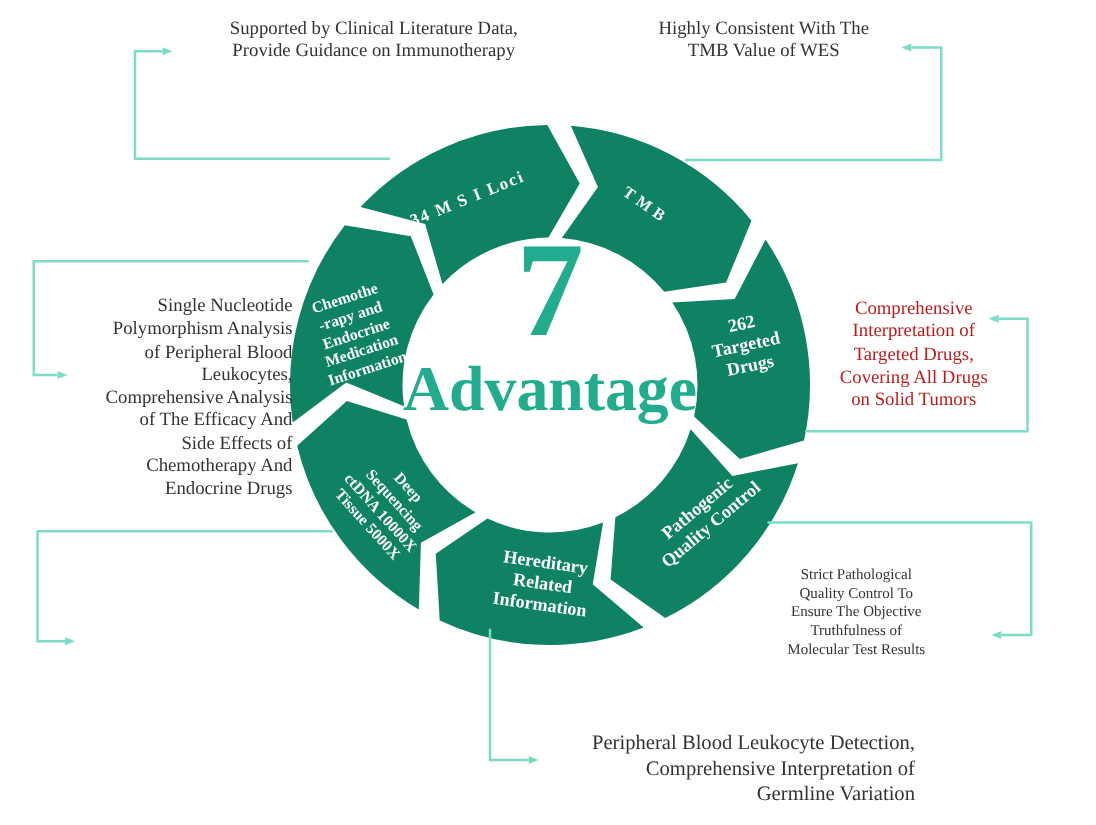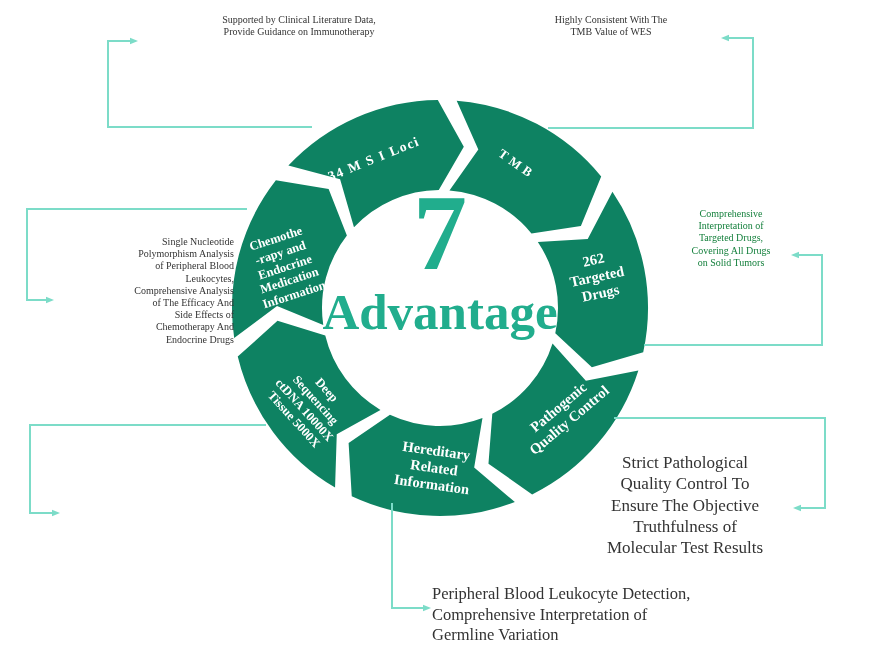--- a/index.html
+++ b/index.html
@@ -14,30 +14,30 @@
   .center-number{font-size:108px;line-height:0.95;font-weight:bold;}
   .center-word{font-size:51px;line-height:1.0;font-weight:bold;margin-top:2px;}
   
   .seg-label{
     position:absolute;z-index:2;color:#fff;font-weight:bold;text-align:center;
     line-height:1.18;white-space:nowrap;transform-origin:center center;
     font-family:"Liberation Serif","DejaVu Serif",serif;
   }
   
   .callout{
-    position:absolute;z-index:4;color:#333333;font-size:10px;line-height:1.22;
+    position:absolute;z-index:4;color:#333333;font-size:15px;line-height:1.22;
     text-align:center;font-family:"Liberation Serif","DejaVu Serif",serif;
   }
   .co-top-left{left:143px;top:14px;width:312px;}
   .co-top-right{left:477px;top:14px;width:268px;}
   .co-right{left:640px;top:208px;width:182px;}
   .co-left{left:36px;top:236px;width:198px;}
   .co-bottom-left{left:33px;top:481px;width:302px;}
-  .co-bottom-right{left:573px;top:452px;width:224px;font-size:17px;line-height:1.25;}
-  .co-bottom{left:432px;top:584px;width:300px;text-align:left;font-size:16.5px;line-height:1.25;}
+  .co-bottom-right{left:573px;top:452px;width:224px;font-size:12px;line-height:1.25;}
+  .co-bottom{left:432px;top:584px;width:300px;text-align:right;font-size:16.5px;line-height:1.25;}
 </style>
 </head>
 <body>
 
 <div id="stage">
   <svg id="diagram" width="877" height="660" viewBox="0 0 877 660">
       <path d="M 288.3745254963463 165.6142019668329 A 208 208 0 0 1 437.8218689038206 100.01140477197347 L 463.81153365567303 146.74860972703289 L 438.7643294742828 190.00647001486956 A 118 118 0 0 0 353.9817019642734 227.22344150041482 L 340.0961502545648 179.2047329827625 Z" fill="#0E8262"></path>
       <path d="M 456.68137626040266 100.6699932811006 A 208 208 0 0 1 601.1884536504693 176.537905045711 L 580.8767927184539 226.00774869927164 L 531.4434496670932 233.42054228554758 A 118 118 0 0 0 449.4634730708054 190.38009234216284 L 478.32816443572216 149.57035690569697 Z" fill="#0E8262"></path>
       <path d="M 612.4398150914487 191.68787607808468 A 208 208 0 0 1 643.2254794825349 352.3103203451951 L 591.8656700964445 367.2099505670954 L 555.2913777833611 333.1375855804472 A 118 118 0 0 0 537.8264335614949 242.0152373904519 L 587.728169286974 239.113223336266 Z" fill="#0E8262"></path>
       <path d="M 638.3731257556312 370.5468062968888 A 208 208 0 0 1 532.1588076914294 494.46917751975565 L 488.47210447467916 463.626010318956 L 492.2824005172532 413.785398785246 A 118 118 0 0 0 552.5386001882907 343.4832843415042 L 585.8743009411301 380.73024353689885 Z" fill="#0E8262"></path>
@@ -70,17 +70,17 @@
       <div class="seg-label" style="left: 285.38px; top: 266.859px; font-size: 12.5px; letter-spacing: 0px; color: rgb(255, 255, 255); transform: translate(-50%, -50%) rotate(-18deg);">Chemothe<br>-rapy and<br>Endocrine<br>Medication<br>Information</div>
     </div>
 
   <div class="center-title" style="color: rgb(33, 173, 141);">
     <div class="center-number">7</div>
     <div class="center-word">Advantage</div>
   </div>
 
   <div class="callout co-top-left" style="color: rgb(51, 51, 51);">Supported by Clinical Literature Data,<br>Provide Guidance on Immunotherapy</div>
   <div class="callout co-top-right" style="color: rgb(51, 51, 51);">Highly Consistent With The<br>TMB Value of WES</div>
-  <div class="callout co-right" style="color: #15803d;">Comprehensive<br>Interpretation of<br>Targeted Drugs,<br>Covering All Drugs<br>on Solid Tumors</div>
+  <div class="callout co-right" style="color: #b91c1c; margin-top: 30px;">Comprehensive<br>Interpretation of<br>Targeted Drugs,<br>Covering All Drugs<br>on Solid Tumors</div>
   <div class="callout co-left" style="color: rgb(51, 51, 51); text-align: right;">Single Nucleotide<br>Polymorphism Analysis<br>of Peripheral Blood<br>Leukocytes,<br>Comprehensive Analysis<br>of The Efficacy And<br>Side Effects of<br>Chemotherapy And<br>Endocrine Drugs</div>
   <div class="callout co-bottom-right" style="color: rgb(51, 51, 51);">Strict Pathological<br>Quality Control To<br>Ensure The Objective<br>Truthfulness of<br>Molecular Test Results</div>
   <div class="callout co-bottom" style="color: rgb(51, 51, 51);">Peripheral Blood Leukocyte Detection,<br>Comprehensive Interpretation of<br>Germline Variation</div>
 </div>
 
 </body></html>

